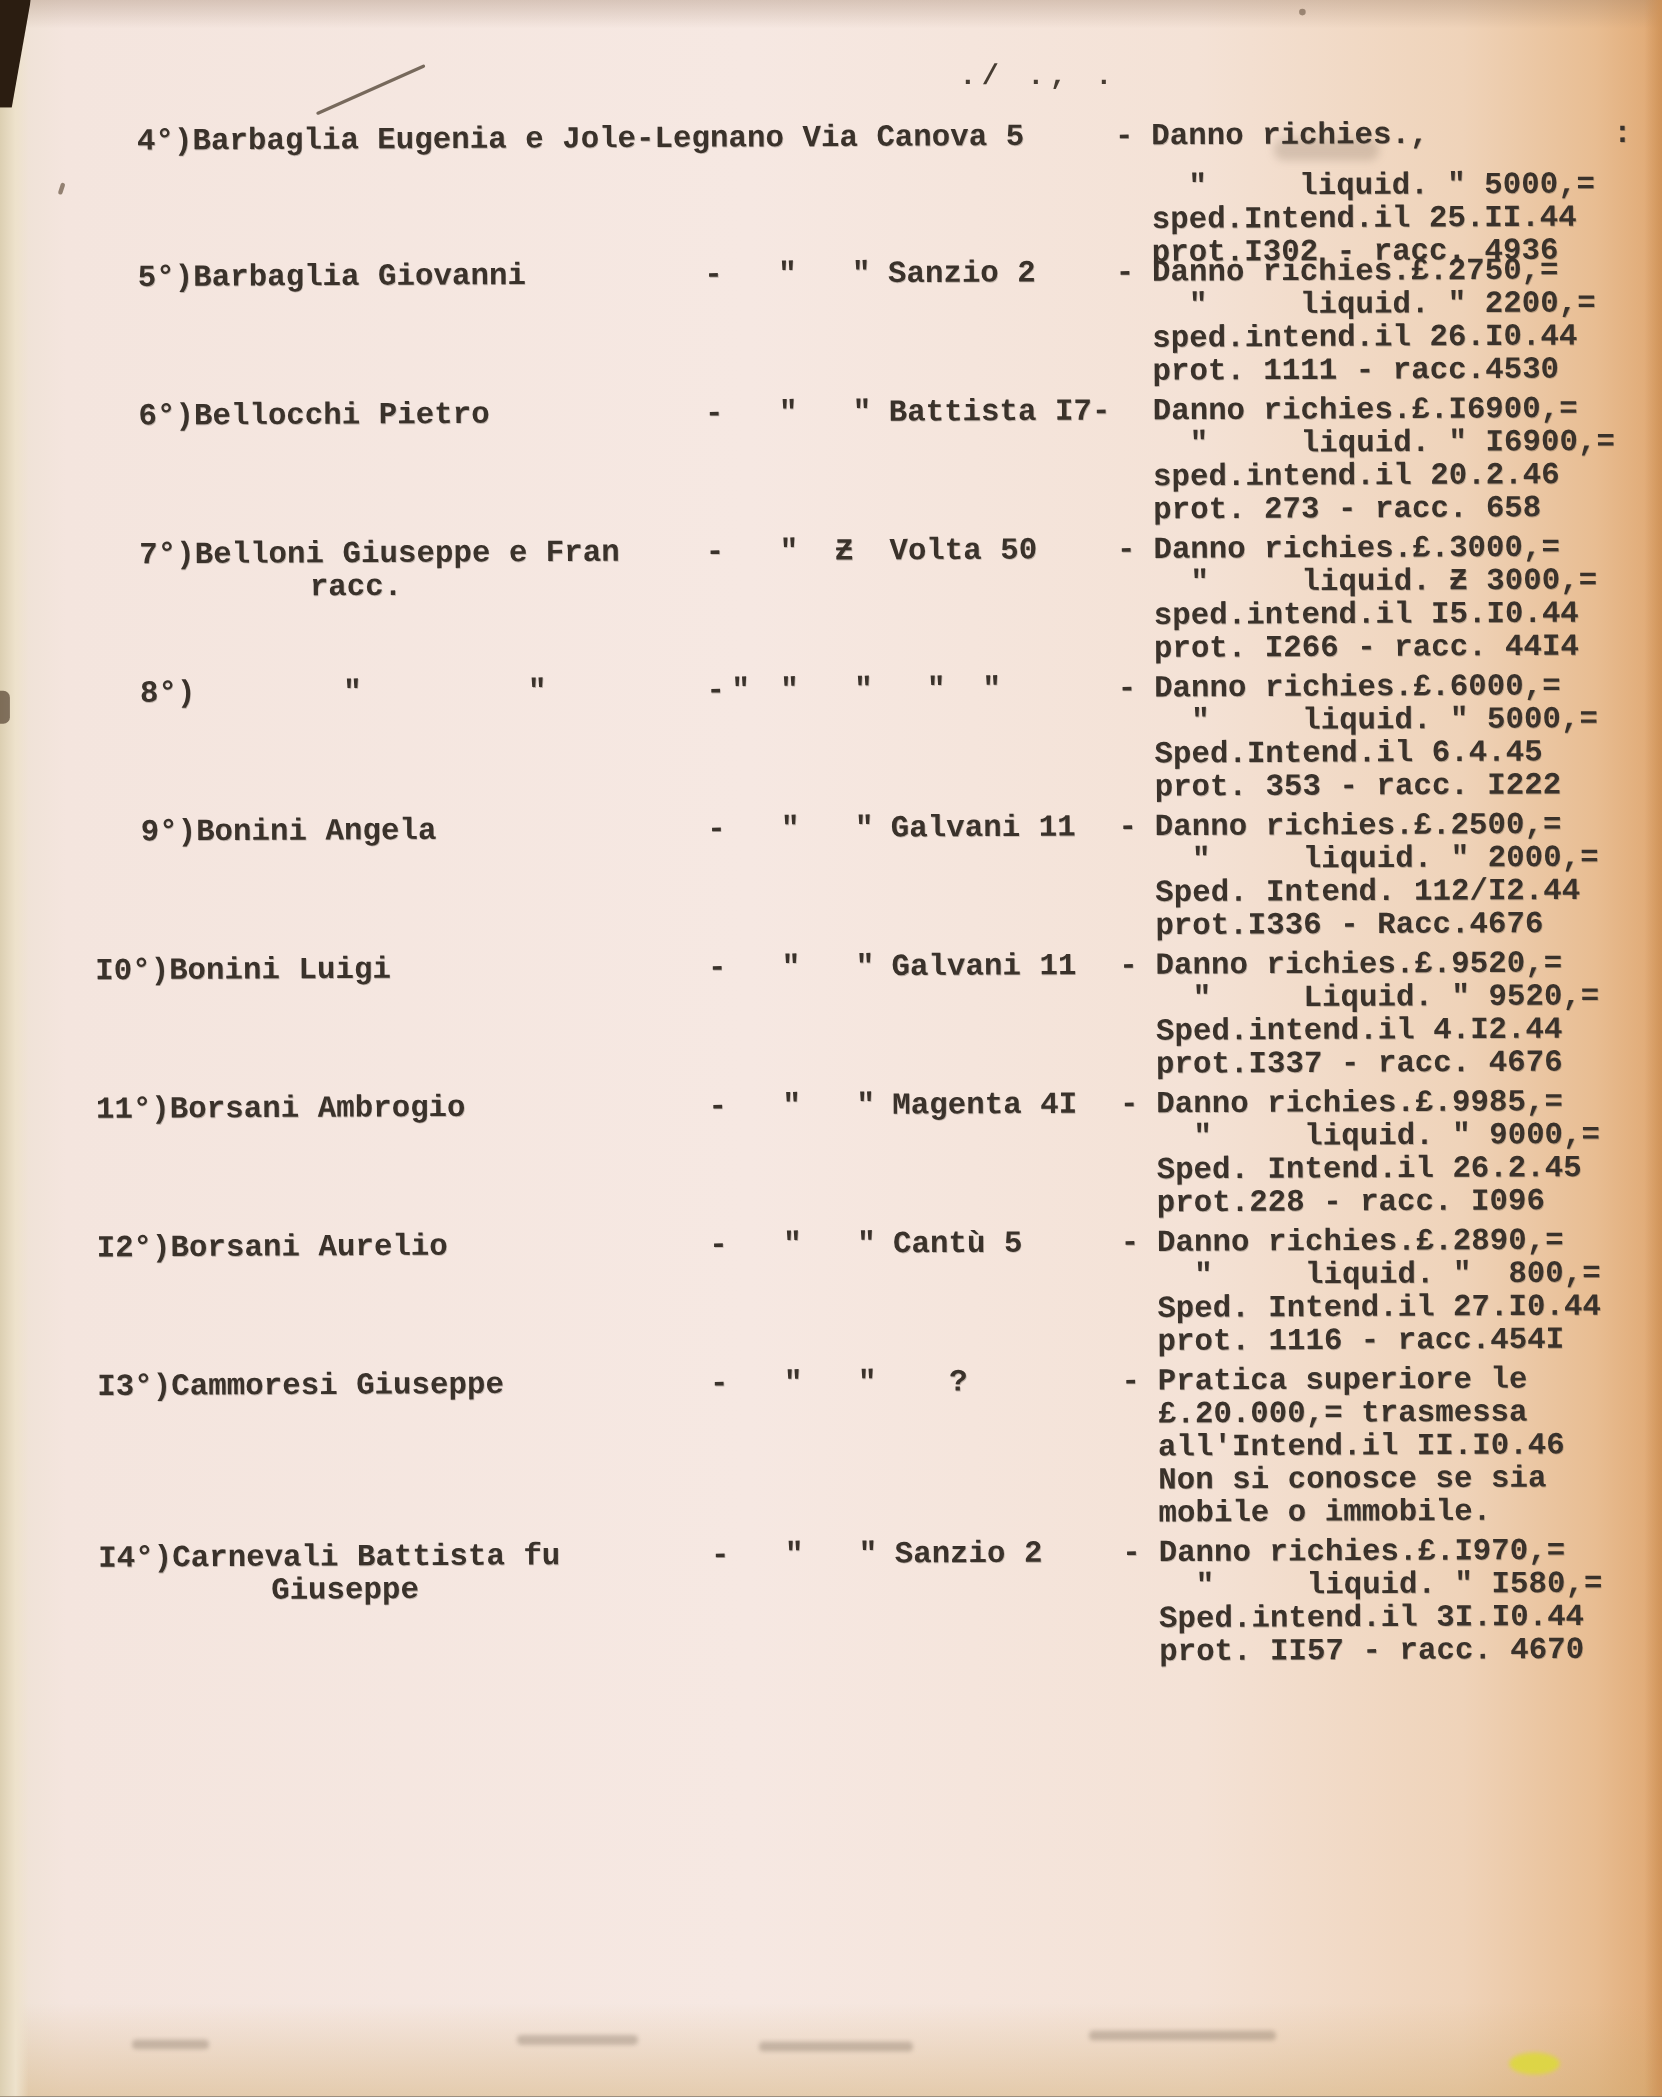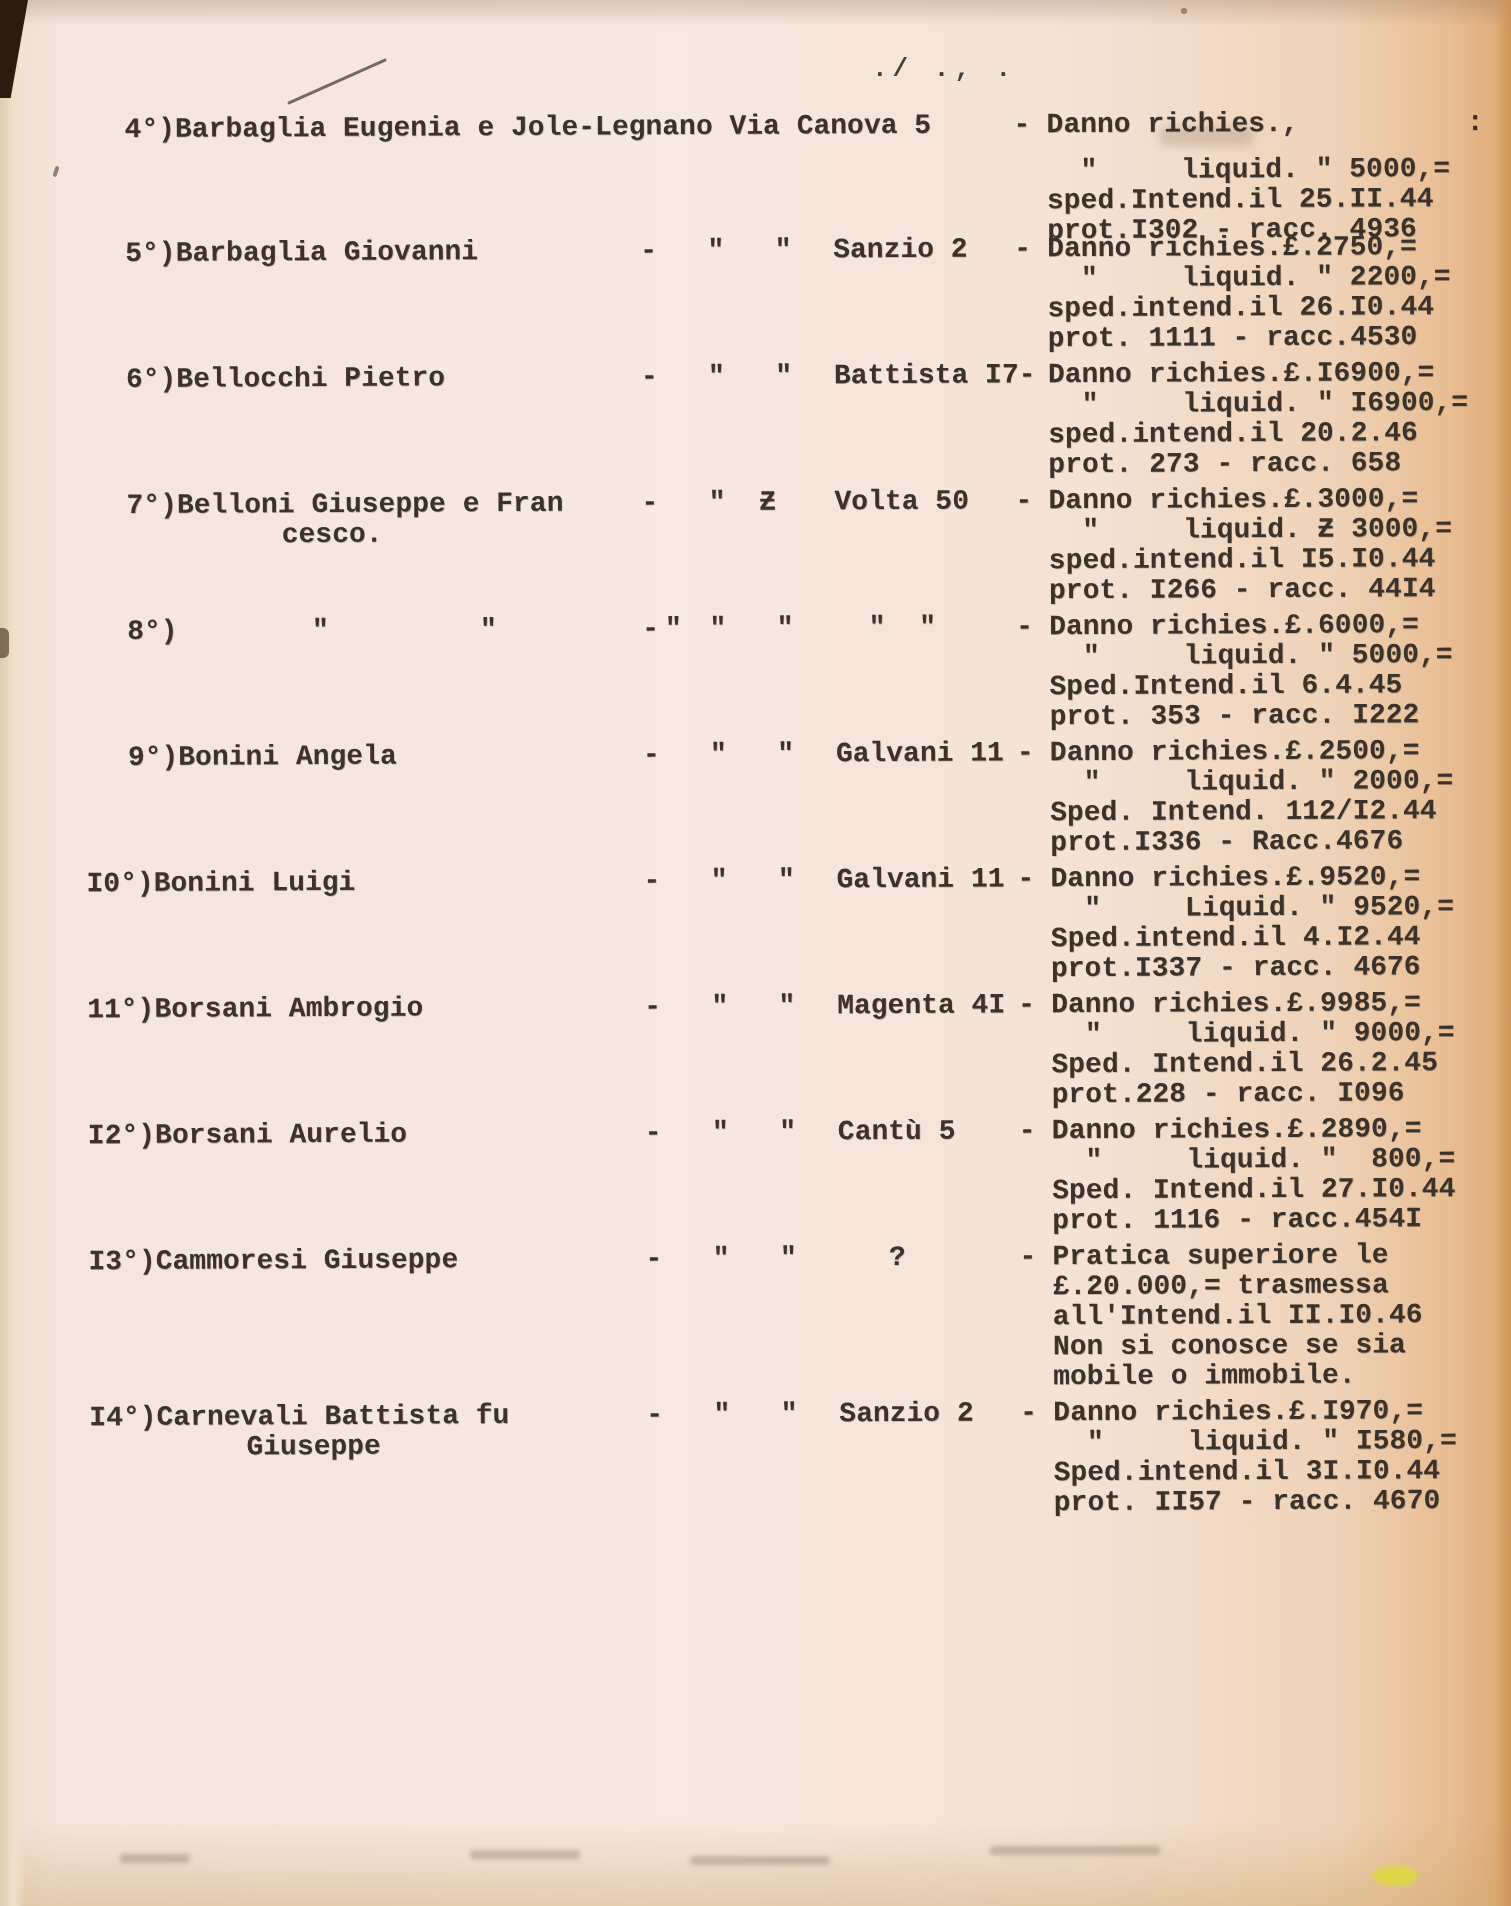--- a/index.html
+++ b/index.html
@@ -22,21 +22,21 @@
     text-shadow:0.6px 0.8px 0 rgba(52,42,34,.28);
   }
   .entry{position:relative;margin-bottom:6px;font-size:28px;line-height:30px;}
   .entry:first-child{margin-bottom:-12px;}
   .entry:first-child .dline:nth-child(2){margin-top:16px;}
   .cname{position:absolute;left:125px;top:0;white-space:pre;}
   .entry.wide-num .cname{left:83px;}
   .cname2{position:absolute;left:280px;top:30px;white-space:pre;}
   .entry.wide-num .cname2{left:240px;}
   .cmid{position:absolute;left:640px;top:0;white-space:pre;}
-  .caddr{position:absolute;left:833px;top:0;white-space:pre;}
+  .caddr{position:absolute;left:807px;top:0;white-space:pre;}
   .cdash{position:absolute;left:1014px;top:0;white-space:pre;}
   .cdetails{margin-left:1047px;width:470px;}
   .dline{white-space:pre;min-height:30px;}
   .ornament{position:absolute;left:872px;top:54px;font-size:26px;letter-spacing:5px;color:#463c32;}
   
   .edge-left{position:absolute;left:0;top:0;width:26px;height:100%;
     background:linear-gradient(90deg,#dccfb2,#eee2cc 55%,rgba(238,226,204,0));}
   .corner-tl{position:absolute;left:0;top:0;width:28px;height:98px;background:#2b1d11;
     clip-path:polygon(0 0,100% 0,38% 100%,0 100%);}
   .notch-left{position:absolute;left:0;top:628px;width:9px;height:30px;background:#4a3826;
@@ -108,21 +108,21 @@
     <div class="cdash"></div>
     <div class="cdetails">
           <div class="dline">Danno richies.£.I6900,=</div>
           <div class="dline">  "     liquid. " I6900,=</div>
           <div class="dline">sped.intend.il 20.2.46</div>
           <div class="dline">prot. 273 - racc. 658</div>
         </div>
   </div>
       <div class="entry">
     <div class="cname"><span class="cnum">7°)</span><span class="cnametext">Belloni Giuseppe e Fran</span></div>
-    <div class="cname2">cesco.</div>
+    <div class="cname2">racc.</div>
     <div class="cmid">-   "  Ƶ</div>
     <div class="caddr">Volta 50</div>
     <div class="cdash">-</div>
     <div class="cdetails">
           <div class="dline">Danno richies.£.3000,=</div>
           <div class="dline">  "     liquid. Ƶ 3000,=</div>
           <div class="dline">sped.intend.il I5.I0.44</div>
           <div class="dline">prot. I266 - racc. 44I4</div>
         </div>
   </div>

